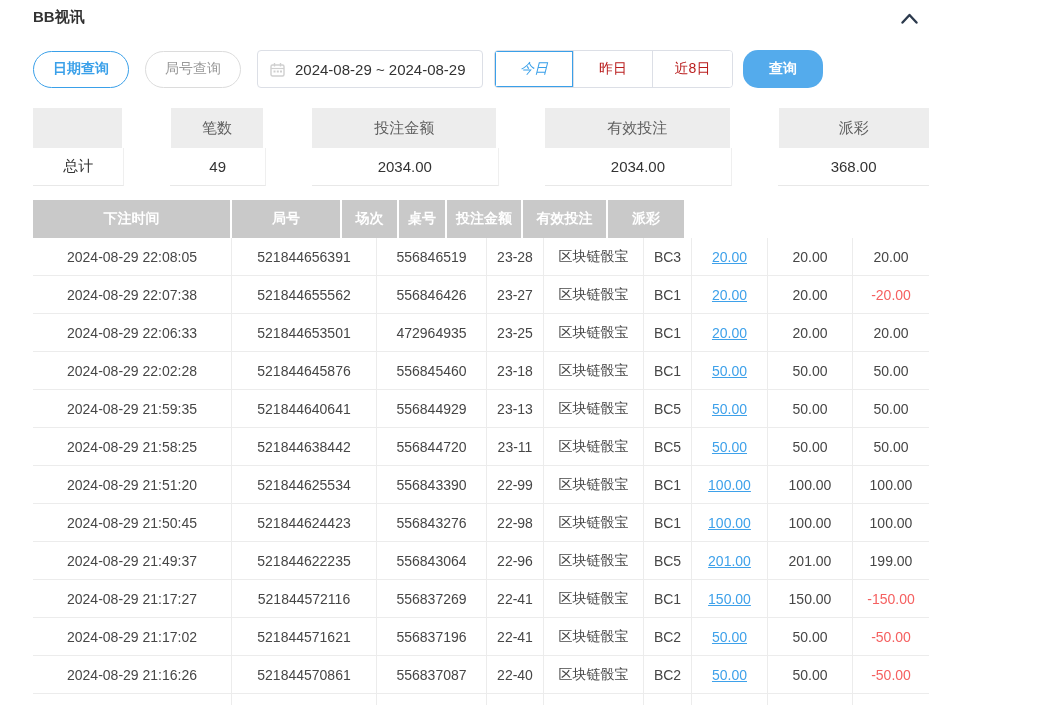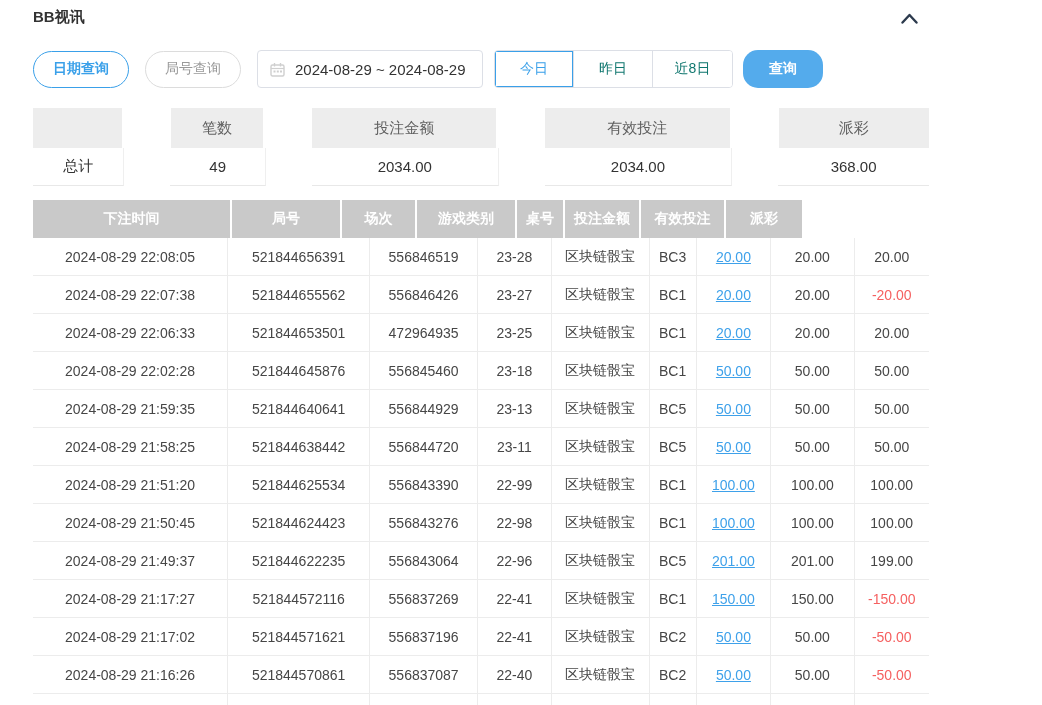--- a/index.html
+++ b/index.html
@@ -17,23 +17,23 @@
   .pill { height:37px; border-radius:19px; padding:0 19px; font-size:14px; display:flex; align-items:center;
           background:#fff; cursor:pointer; }
   .pill.active { border:1px solid #3aa0e9; color:#3aa0e9; font-weight:bold; }
   .pill.plain  { border:1px solid #dcdcdc; color:#999; margin-left:16px; }
   .daterange { margin-left:16px; width:226px; height:38px; border:1px solid #dcdfe6; border-radius:4px;
                display:flex; align-items:center; padding:0 12px; cursor:pointer; }
   .daterange .cal { margin-right:10px; display:flex; }
   .daterange .val { font-size:15px; color:#333; white-space:nowrap; }
   .seg-group { margin-left:11px; display:flex; height:38px; border:1px solid #dcdfe6; border-radius:4px; overflow:hidden; }
   .seg { width:79px; height:100%; display:flex; align-items:center; justify-content:center;
-         font-size:14px; color:#0f766e; background:#fff; border-right:1px solid #dcdfe6; cursor:pointer; }
+         font-size:14px; color:#b91c1c; background:#fff; border-right:1px solid #dcdfe6; cursor:pointer; }
   .seg:last-child { border-right:none; }
-  .seg.active { color:#3aa0e9; box-shadow:inset 0 0 0 1px #3aa0e9; }
+  .seg.active { color:#3aa0e9; box-shadow:inset 0 0 0 1px #3aa0e9;font-style:italic; }
   .btn-primary { margin-left:10px; width:80px; height:38px; background:#54abec; border:none; border-radius:15px;
                  color:#fff; font-size:14px; font-weight:bold; cursor:pointer; }
 
   
   .sum { position:absolute; left:33px; top:108px; width:896px; }
   .sum .row { display:flex;gap:46px; }
   .sum .hcell { height:40px; background:#ededed; color:#5f5f5f; font-size:15px;
                 display:flex; align-items:center; justify-content:center; border-right:3px solid #fff; }
   .sum .hcell:last-child { border-right:none; }
   .sum .bcell { height:38px; background:#fff; color:#333; font-size:15px;
@@ -47,21 +47,21 @@
   .tbl .thead { display:flex; }
   .tbl .th { height:38px; background:#c9c9c9; color:#fff; font-size:14px; font-weight:bold;
              display:flex; align-items:center; justify-content:center; border-right:2px solid #fff; }
   .tbl .th:last-child { border-right:none; }
   .tbl .tr { display:flex; }
   .tbl .td { height:38px; font-size:14px; color:#464646; display:flex; align-items:center; justify-content:center;
              border-right:1px solid #ececec; border-bottom:1px solid #ececec; background:#fff; }
   .tbl .td:last-child { border-right:none; }
   .tbl .td.link { color:#3ea1ea; text-decoration:underline; cursor:pointer; }
   .tbl .td.neg { color:#f56060; }
-  .c0{width:199px;} .c1{width:145px;} .c2{width:110px;} .c3{width:75px;} .c4{width:100px;}
+  .c0{width:199px;} .c1{width:145px;} .c2{width:110px;} .c3{width:57px;} .c4{width:100px;}
   .c5{width:48px;text-align:right;} .c6{width:76px;} .c7{width:85px;} .c8{width:76px;}
 </style>
 </head>
 <body>
 
 <div class="page">
 
   <div class="hdr">
     <span class="title">BB视讯</span>
     <span class="collapse">
@@ -111,21 +111,20 @@
       <div class="bcell sc3">2034.00</div>
       <div class="bcell sc4">368.00</div>
     </div>
   </div>
 
   <div class="tbl">
     <div class="thead">
       <div class="th c0">下注时间</div>
       <div class="th c2">局号</div>
       <div class="th c3">场次</div>
-      <div class="th c4">游戏类别</div>
       <div class="th c5">桌号</div>
       <div class="th c6">投注金额</div>
       <div class="th c7">有效投注</div>
       <div class="th c8">派彩</div>
     </div>
     <div>
         <div class="tr">
           <div class="td c0">2024-08-29 22:08:05</div>
           <div class="td c1">521844656391</div>
           <div class="td c2">556846519</div>

